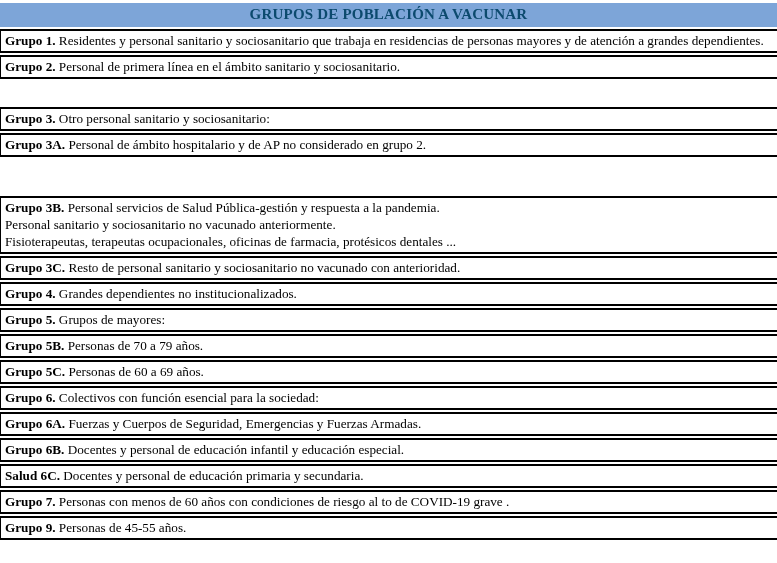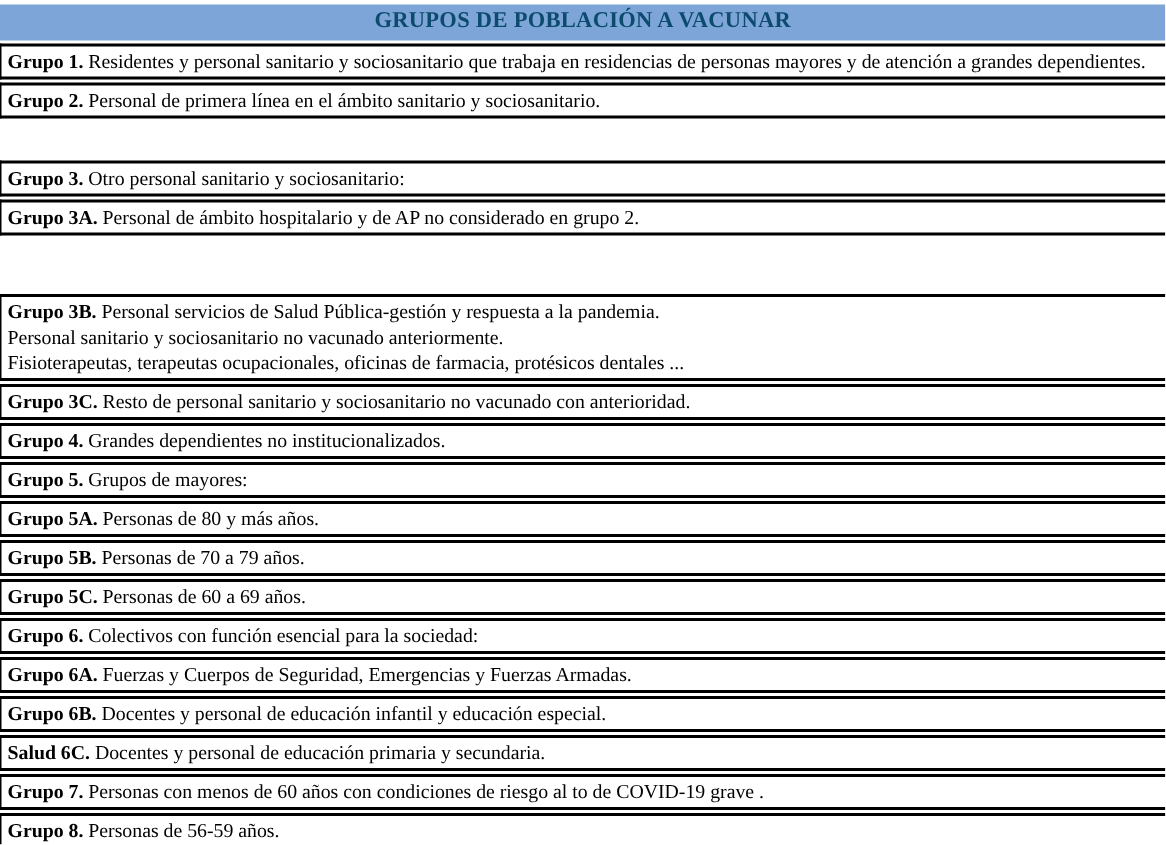--- a/index.html
+++ b/index.html
@@ -74,23 +74,20 @@
   </div>
 
   <div class="row" style="border-color: rgb(0, 0, 0);">
     <div class="row-line"><span class="glabel">Grupo 4.</span><span> Grandes dependientes no institucionalizados.</span></div>
   </div>
 
   <div class="row" style="border-color: rgb(0, 0, 0);">
     <div class="row-line"><span class="glabel">Grupo 5.</span><span> Grupos de mayores:</span></div>
   </div>
 
-  <div class="row" style="border-color: rgb(0, 0, 0);">
-    <div class="row-line"><span class="glabel">Grupo 5A.</span><span> Personas de 80 y más años.</span></div>
-  </div>
 
   <div class="row" style="border-color: rgb(0, 0, 0);">
     <div class="row-line"><span class="glabel">Grupo 5B.</span><span> Personas de 70 a 79 años.</span></div>
   </div>
 
   <div class="row" style="border-color: rgb(0, 0, 0);">
     <div class="row-line"><span class="glabel">Grupo 5C.</span><span> Personas de 60 a 69 años.</span></div>
   </div>
 
   <div class="row" style="border-color: rgb(0, 0, 0);">
@@ -106,21 +103,18 @@
   </div>
 
   <div class="row" style="border-color: rgb(0, 0, 0);">
     <div class="row-line"><span class="glabel">Salud 6C.</span><span> Docentes y personal de educación primaria y secundaria.</span></div>
   </div>
 
   <div class="row" style="border-color: rgb(0, 0, 0);">
     <div class="row-line"><span class="glabel">Grupo 7.</span><span> Personas con menos de 60 años con condiciones de riesgo al to de COVID-19 grave .</span></div>
   </div>
 
-  <div class="row" style="border-color: rgb(0, 0, 0);">
-    <div class="row-line"><span class="glabel">Grupo 8.</span><span> Personas de 56-59 años.</span></div>
-  </div>
 
   <div class="row" style="border-color: rgb(0, 0, 0);">
     <div class="row-line"><span class="glabel">Grupo 9.</span><span> Personas de 45-55 años.</span></div>
   </div>
 </div>
 </div>
 
 </body></html>

